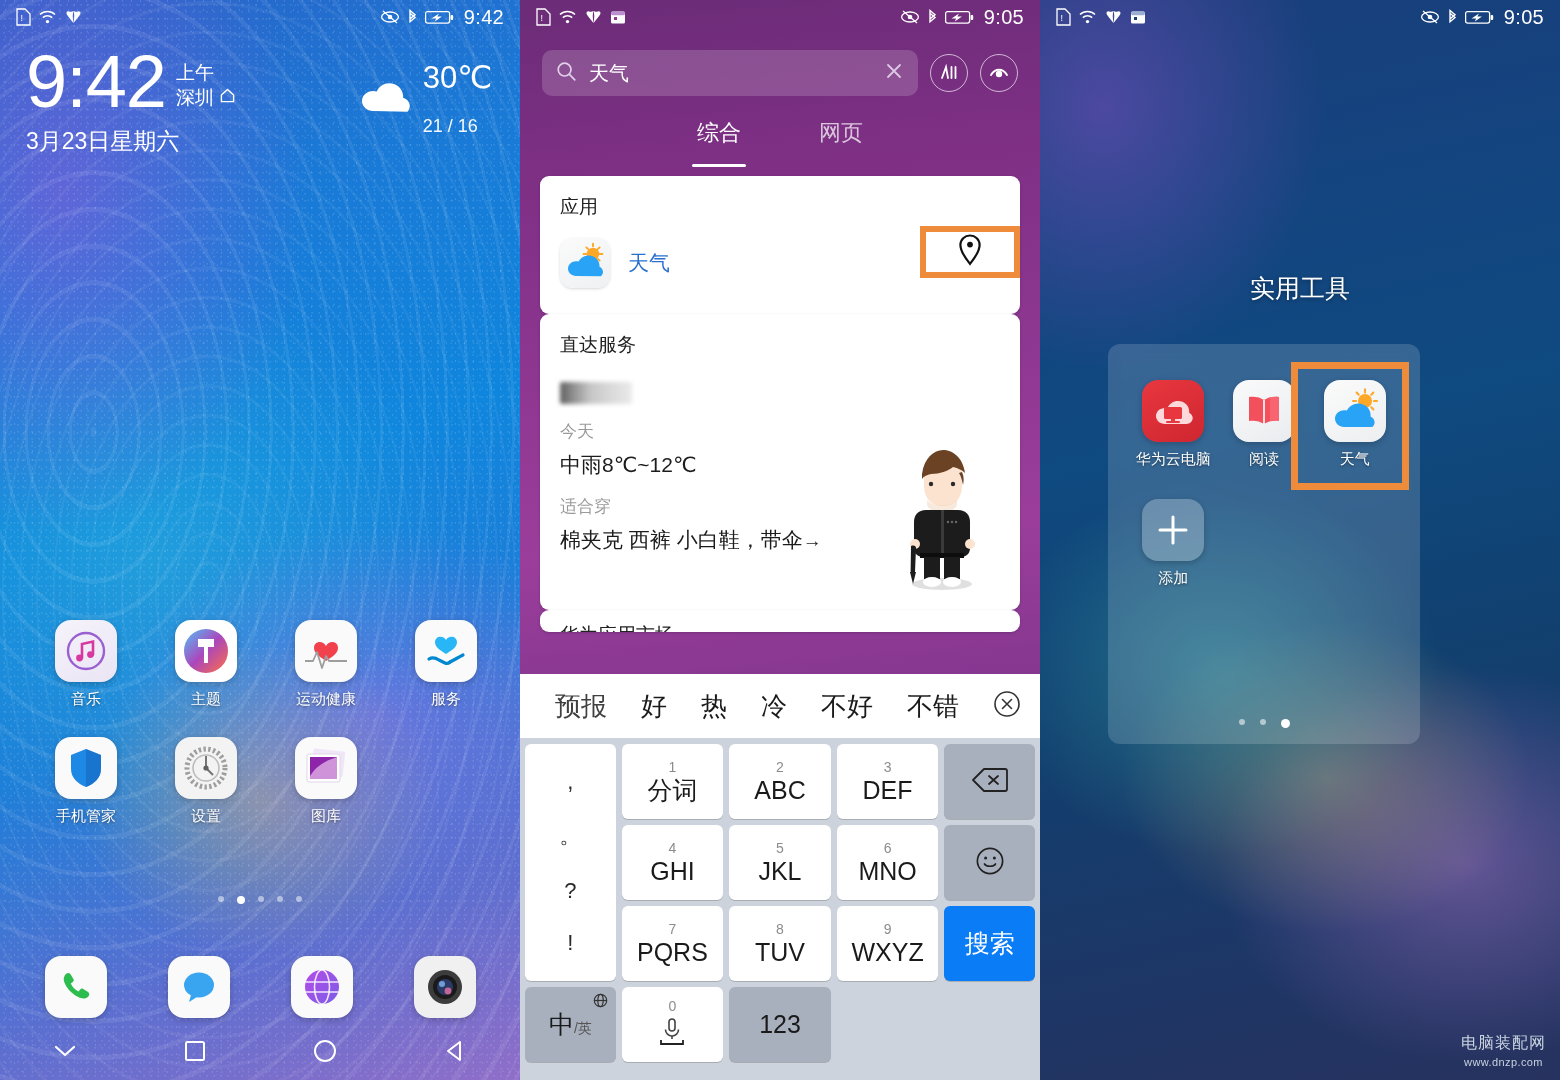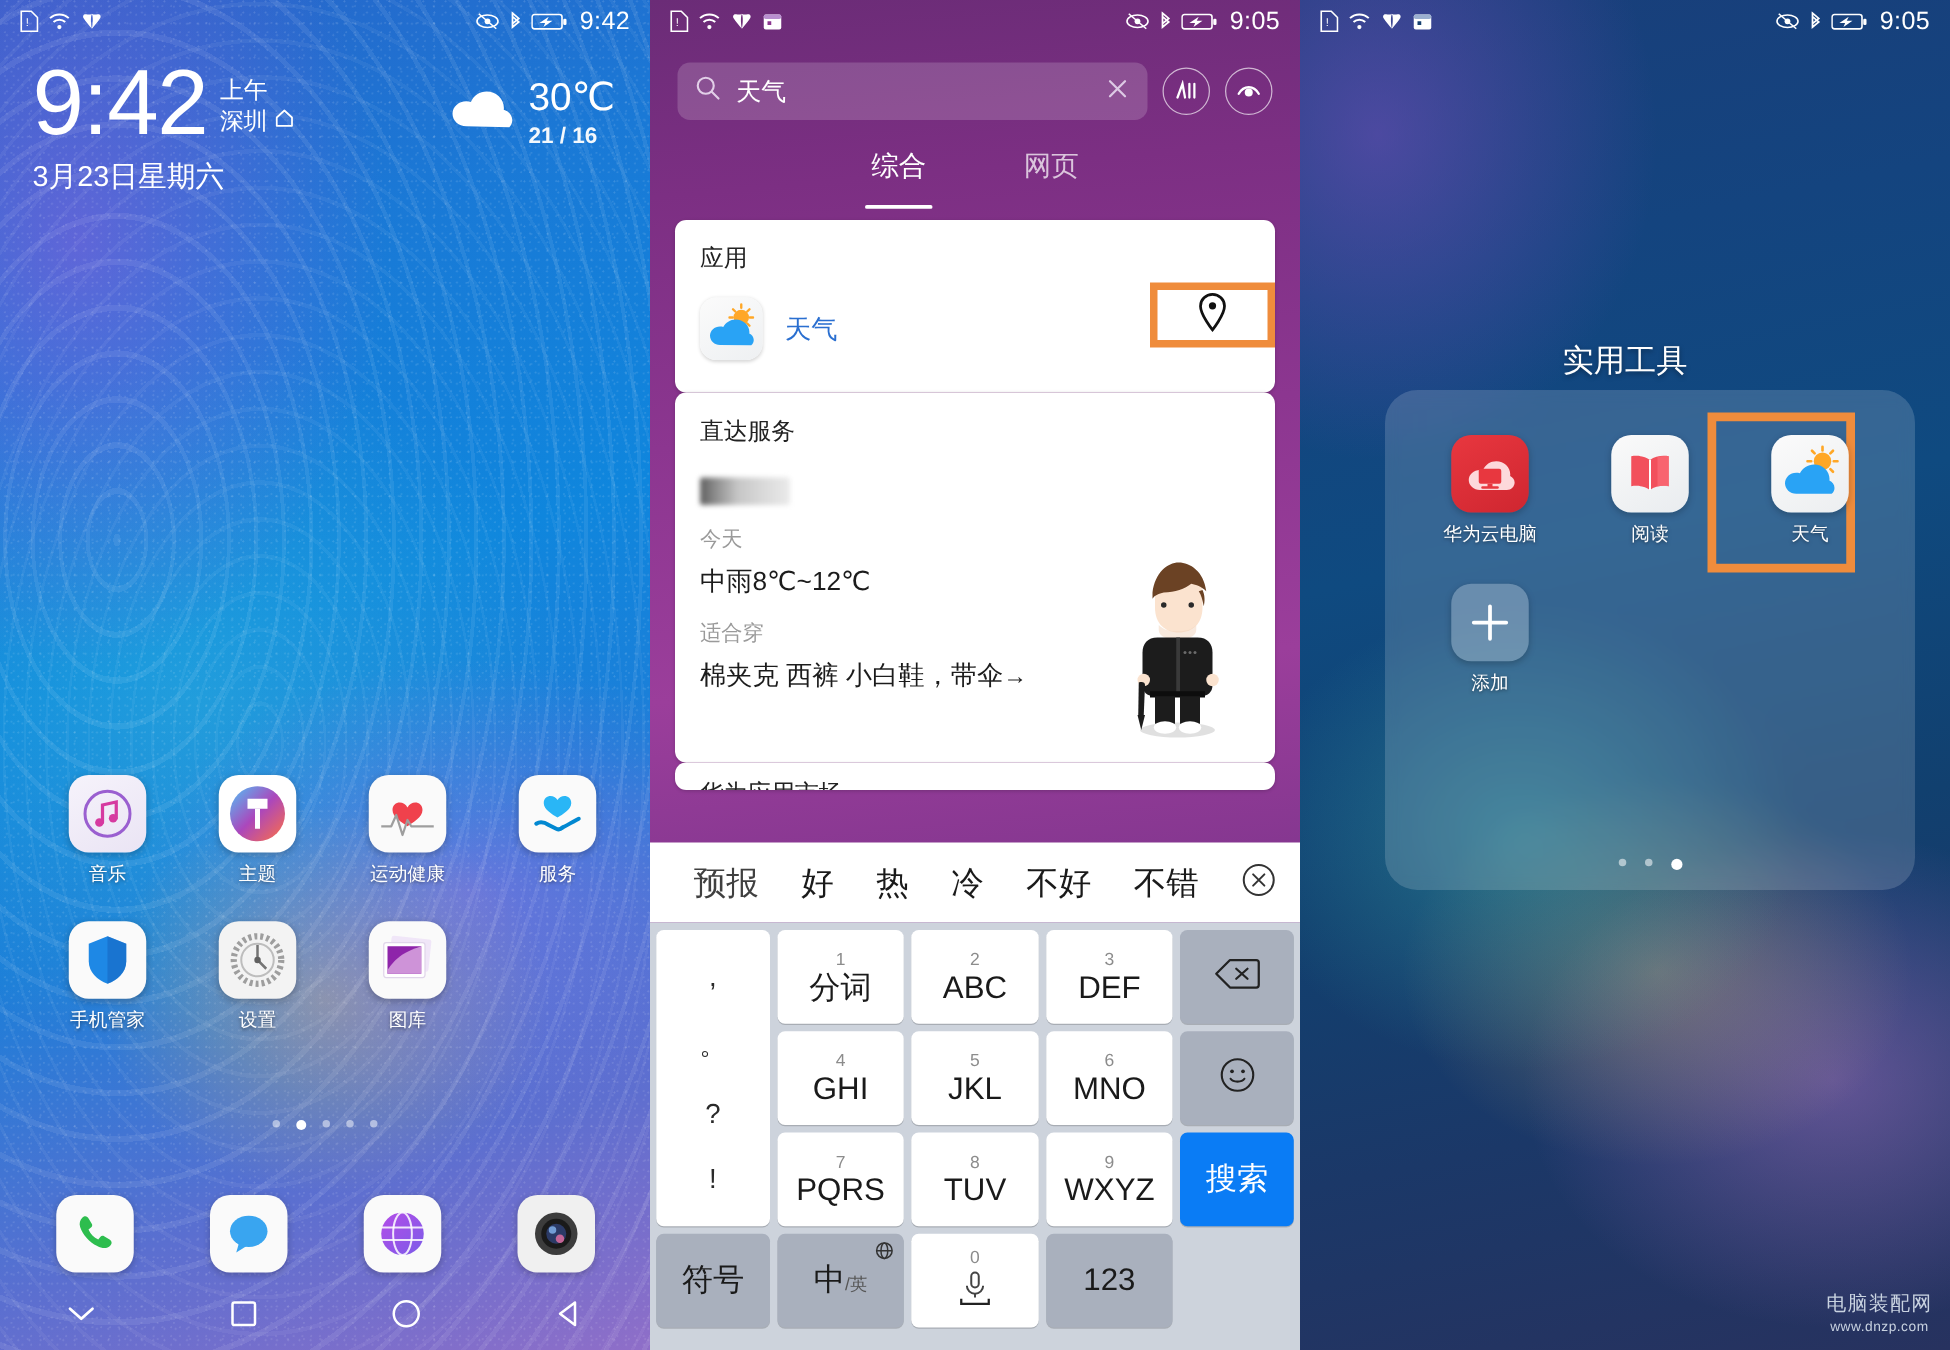--- a/index.html
+++ b/index.html
@@ -72,21 +72,21 @@
   .clock-time { font-size: 74px; line-height: .92; font-weight: 300; letter-spacing: -1px; }
   .clock-meta { margin-left: 10px; padding-top: 12px; font-size: 19px; line-height: 1.32; }
   .clock-city { display: flex; align-items: flex-end; gap: 5px; }
   .clock-date { margin-top: 10px; font-size: 23px; }
 
   .weather-widget {
     position: absolute; top: 62px; right: 28px; z-index: 10;
     display: flex; align-items: center; gap: 9px; color: #fff;
   }
   .ww-temp { font-size: 31px; font-weight: 400; line-height: 1; }
-  .ww-range { font-size: 18px; text-align: left; margin-top: 5px; opacity: .95; font-weight: bold; }
+  .ww-range { font-size: 18px; text-align: left; margin-top: 23px; opacity: .95; }
 
   .app-grid {
     position: absolute; top: 620px; left: 12px; right: 0; z-index: 10;
     display: grid; grid-template-columns: repeat(4, 1fr); row-gap: 28px;
     padding: 0 14px;
   }
   .app-cell { display: flex; flex-direction: column; align-items: center; gap: 8px; position: relative; }
   .app-ic {
     width: 62px; height: 62px; border-radius: 16px; position: relative;
     display: flex; align-items: center; justify-content: center;
@@ -163,22 +163,22 @@
   .key.blue .main { color: #fff; }
   .punct { background: #fff; border-radius: 6px; grid-row: span 3; display: flex; flex-direction: column;
     align-items: center; justify-content: space-around; padding: 12px 0; box-shadow: 0 1px 0 rgba(0,0,0,.18); }
   .punct span { font-size: 22px; color: #2a2a2a; }
   .tall2 { grid-row: span 2; }
   .key .sub { font-size: 14px; color: #555; }
 
   
   .folder-title { position: absolute; top: 272px; left: 0; right: 0; text-align: center;
     color: #fff; font-size: 25px; text-shadow: 0 1px 4px rgba(0,0,0,.4); z-index: 10; }
-  .folder-box { position: absolute; top: 312px; left: 68px; width: 424px; height: 400px;
-    border-radius: 26px; background: rgba(255,255,255,.16); backdrop-filter: blur(6px); z-index: 9; }
+  .folder-box { position: absolute; top: 344px; left: 68px; width: 312px; height: 400px;
+    border-radius: 12px; background: rgba(255,255,255,.16); backdrop-filter: blur(6px); z-index: 9; }
   .folder-grid { position: absolute; top: 36px; left: 20px; right: 20px;
     display: grid; grid-template-columns: repeat(3, 1fr); row-gap: 30px; }
   .f-cell { display: flex; flex-direction: column; align-items: center; gap: 8px; position: relative; }
   .f-ic { width: 62px; height: 62px; border-radius: 16px; display: flex; align-items: center;
     justify-content: center; box-shadow: 0 2px 6px rgba(0,0,0,.22); position: relative; }
   .f-lbl { color: #fff; font-size: 15px; text-shadow: 0 1px 3px rgba(0,0,0,.5); }
   .f-hl { position: absolute; left: -18px; top: -18px; width: 118px; height: 128px; border: 7px solid #ef8c3c; }
   .folder-dots { position: absolute; bottom: 16px; left: 0; right: 0; display: flex; justify-content: center; gap: 15px; }
   .folder-dots .d { width: 6px; height: 6px; border-radius: 50%; background: rgba(255,255,255,.55); }
   .folder-dots .d.on { width: 9px; height: 9px; background: #fff; }
@@ -669,23 +669,20 @@
           <span class="main">TUV</span>
         </div>
         <div class="key">
           <span class="num">9</span>
           <span class="main">WXYZ</span>
         </div>
         <div class="key blue tall2">
           <span class="main">搜索</span>
         </div>
 
-        <div class="key fn">
-          <span class="main">符号</span>
-        </div>
         <div class="key fn" style="position:relative">
           <span style="position:absolute;top:6px;right:8px">
             <svg width="15" height="15" viewBox="0 0 15 15">
                 <circle cx="7.5" cy="7.5" r="6.2" fill="none" stroke="#333" stroke-width="1.2"></circle>
                 <ellipse cx="7.5" cy="7.5" rx="2.7" ry="6.2" fill="none" stroke="#333" stroke-width="1.2"></ellipse>
                 <path d="M1.4 7.5h12.2" stroke="#333" stroke-width="1.2"></path>
               </svg>
           </span>
           <span style="display:flex;align-items:baseline;">
             <span class="main">中</span>

